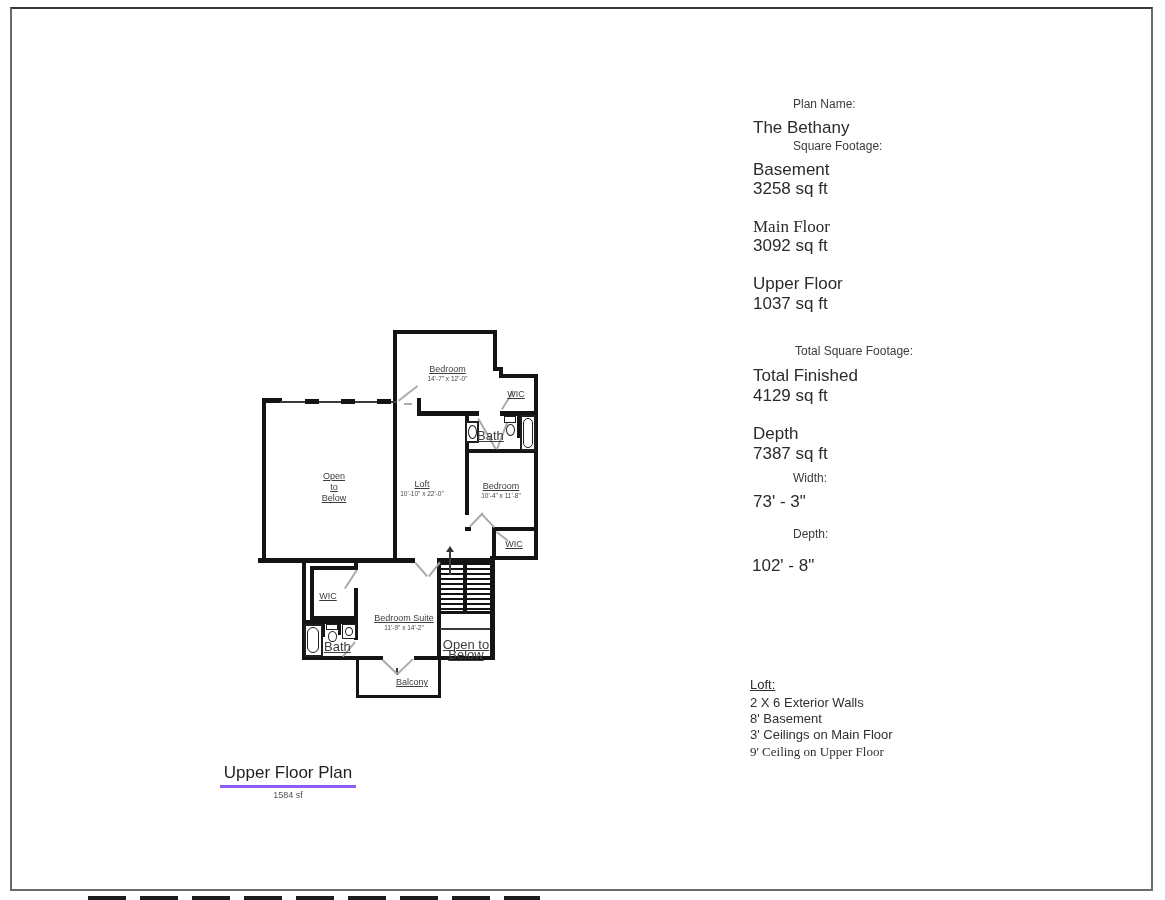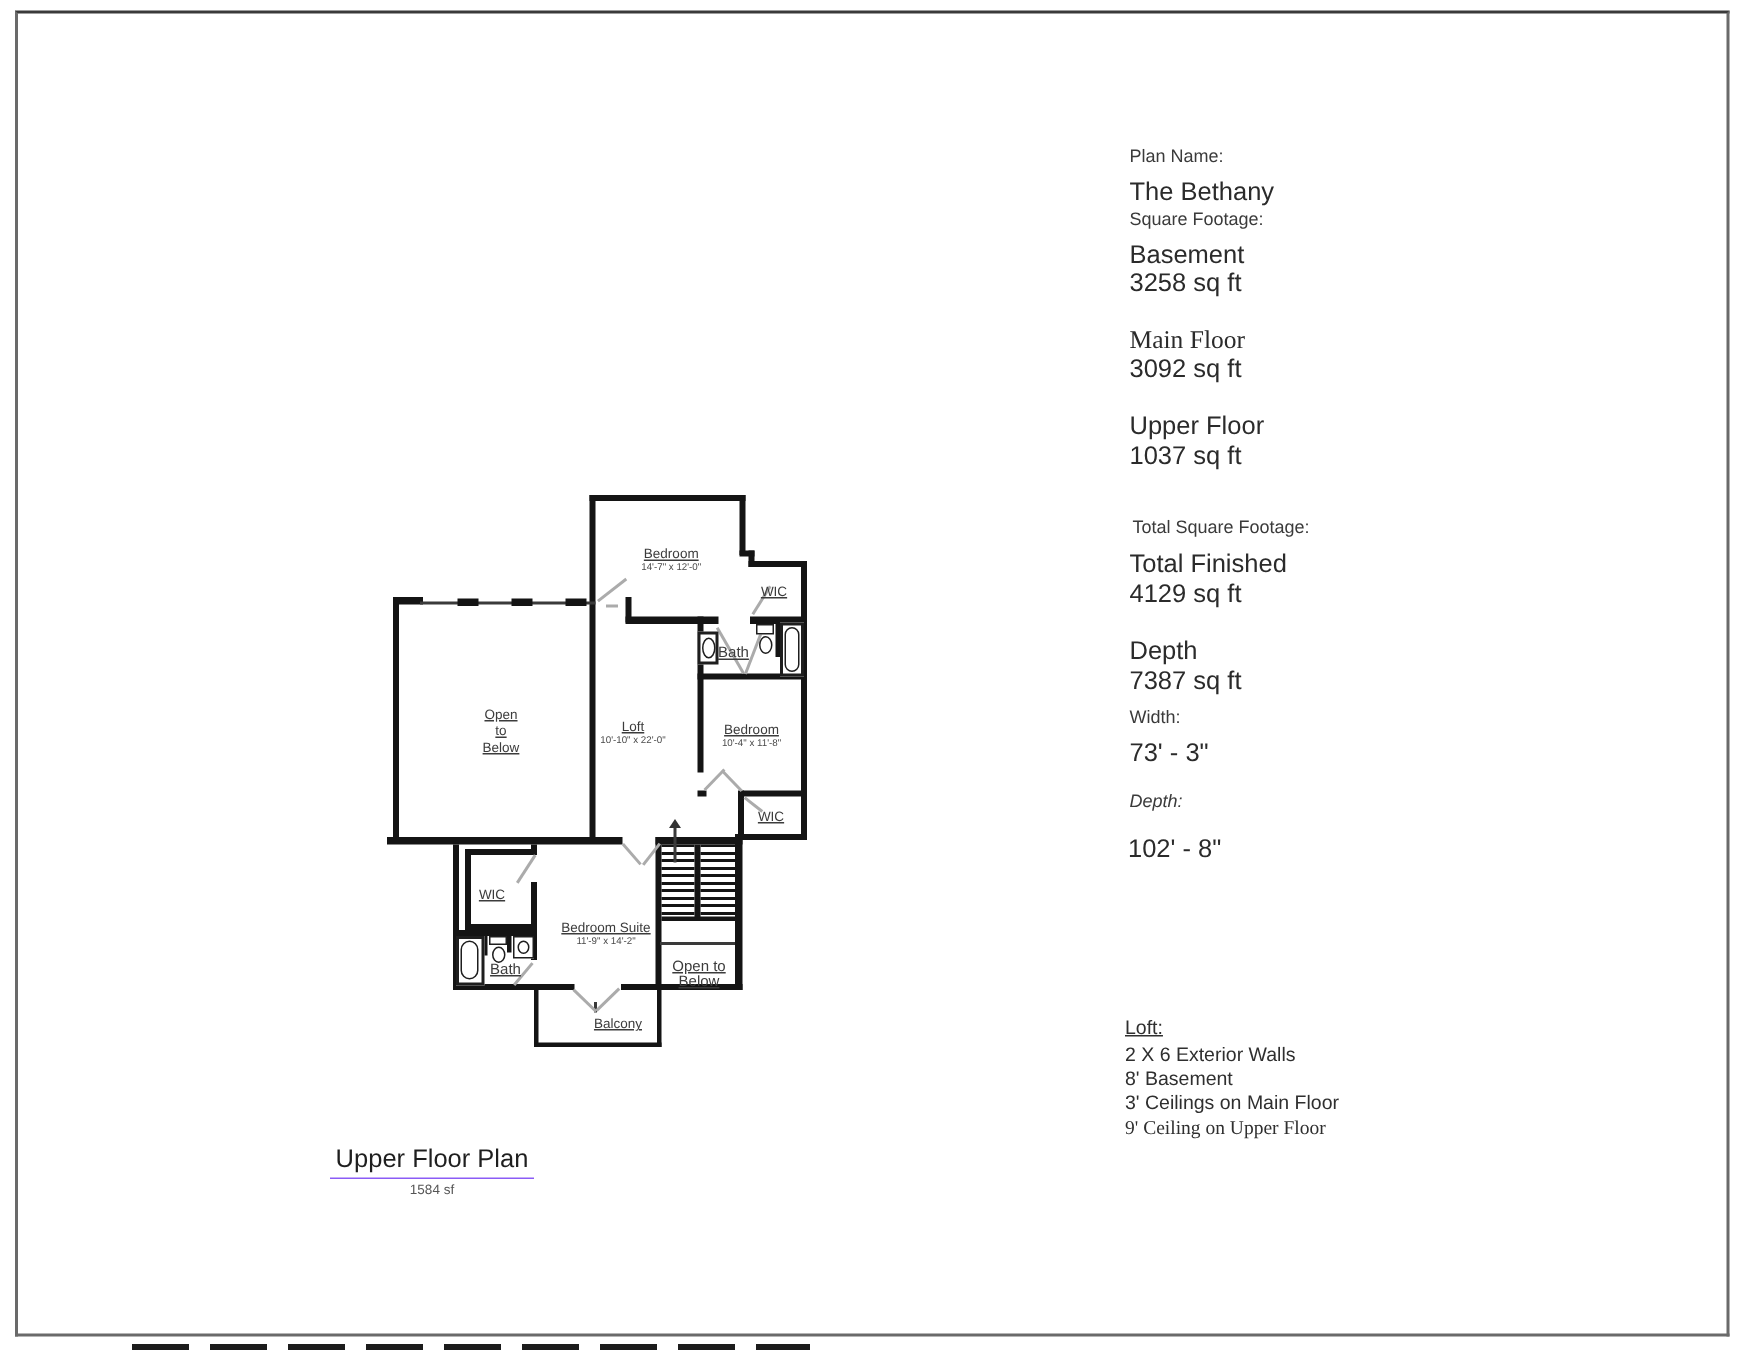--- a/index.html
+++ b/index.html
@@ -12,33 +12,33 @@
           background:repeating-linear-gradient(90deg,#1c1c1c 0 38px,transparent 38px 52px);}
   
   .w{position:absolute;background:#141414;}
   .thin{position:absolute;background:#3a3a3a;}
   .door{position:absolute;height:1.6px;background:#ababab;transform-origin:0 0;}
   .fx{position:absolute;border:1.5px solid #1e1e1e;background:#fff;box-sizing:border-box;}
   .fxi{position:absolute;border:1px solid #1e1e1e;background:#fff;box-sizing:border-box;}
   .lbl{position:absolute;color:#3c3c3c;text-align:center;font-size:9px;line-height:11px;}
   .lbl .nm{text-decoration:underline;display:block;}
   .lbl .dims{display:block;font-size:6.5px;line-height:8px;color:#4a4a4a;}
-  .lbl.small{font-size:10px;line-height:10px;}
+  .lbl.small{font-size:13px;line-height:10px;}
   .treads{position:absolute;background:repeating-linear-gradient(180deg,#141414 0 2px,transparent 2px 5px);}
   .arrowhead{position:absolute;width:0;height:0;border-left:4px solid transparent;
              border-right:4px solid transparent;border-bottom:6px solid #333;}
   
-  .ip-sm{position:absolute;font-size:12px;color:#3b3b3b;white-space:nowrap;}
+  .ip-sm{position:absolute;font-size:12px;color:#3b3b3b;white-space:nowrap;margin-left:40px;}
   .ip-lg{position:absolute;font-size:17px;color:#2b2b2b;white-space:nowrap;}
   .note-title{position:absolute;font-size:13px;color:#2f2f2f;text-decoration:underline;}
   .note-item{position:absolute;font-size:13px;color:#2f2f2f;white-space:nowrap;}
   
   .title-block{position:absolute;left:200px;top:763px;width:176px;text-align:center;}
   .title-block .t{display:inline-block;font-size:17px;color:#1f1f1f;
-                  border-bottom:1px solid #8b5cf6;padding:0 4px 2px 4px;}
+                  border-bottom:3px solid #8b5cf6;padding:0 4px 2px 4px;}
   .title-block .s{display:block;font-size:9px;color:#555;margin-top:2px;}
 </style>
 </head>
 <body>
 
 <div class="frame"></div>
 <div class="cutoff"></div>
 
 <div>
 
@@ -192,21 +192,21 @@
   <div class="ip-lg" style="left:753px;top:294px;">1037 sq ft</div>
 
   <div class="ip-sm" style="left:755px;top:344px;">Total Square Footage:</div>
   <div class="ip-lg" style="left:753px;top:366px;">Total Finished</div>
   <div class="ip-lg" style="left:753px;top:386px;">4129 sq ft</div>
   <div class="ip-lg" style="left:753px;top:424px;">Depth</div>
   <div class="ip-lg" style="left:753px;top:444px;">7387 sq ft</div>
 
   <div class="ip-sm" style="left:753px;top:471px;">Width:</div>
   <div class="ip-lg" style="left:753px;top:492px;">73' - 3"</div>
-  <div class="ip-sm" style="left:753px;top:527px;font-style:italic;">Depth:</div>
+  <div class="ip-sm" style="left:753px;top:527px;">Depth:</div>
   <div class="ip-lg" style="left:752px;top:556px;">102' - 8"</div>
 
   <div class="note-title" style="left:750px;top:677px;">Loft:</div>
   <div class="note-item" style="left:750px;top:695px;">2 X 6 Exterior Walls</div>
   <div class="note-item" style="left:750px;top:711px;">8' Basement</div>
   <div class="note-item" style="left:750px;top:727px;">3' Ceilings on Main Floor</div>
   <div class="note-item" style="left:750px;top:744px;font-family:Liberation Serif, serif;">9' Ceiling on Upper Floor</div>
 </div>
 
 </body></html>

